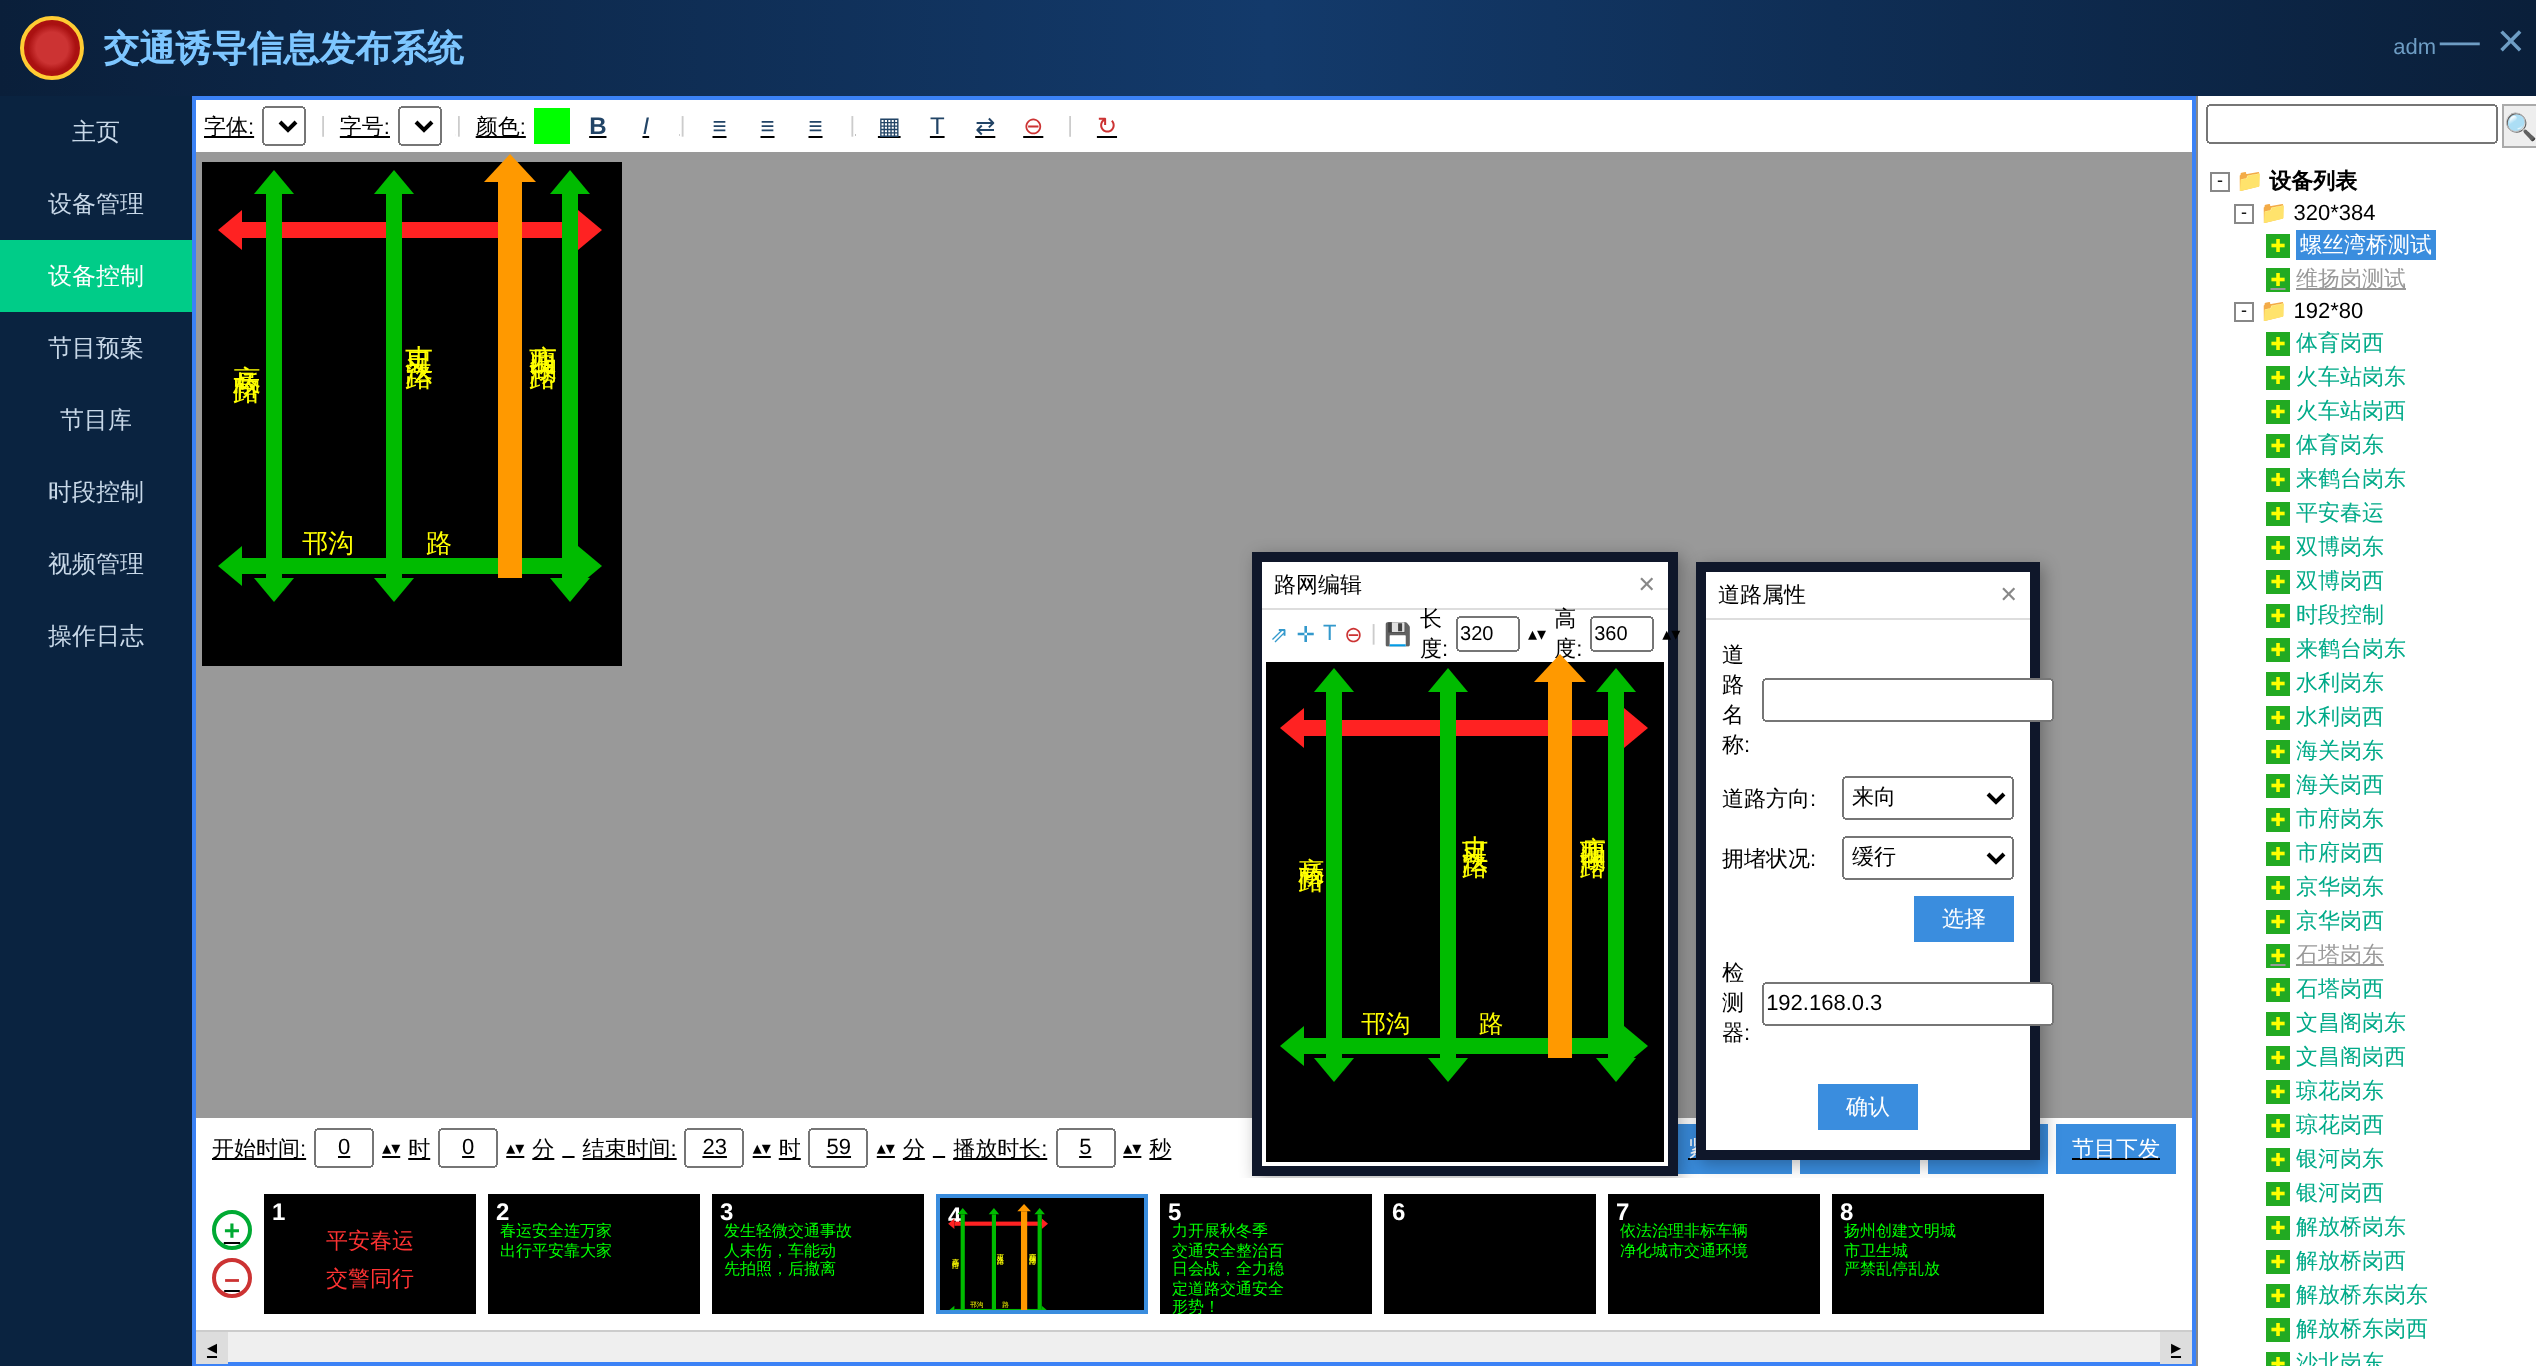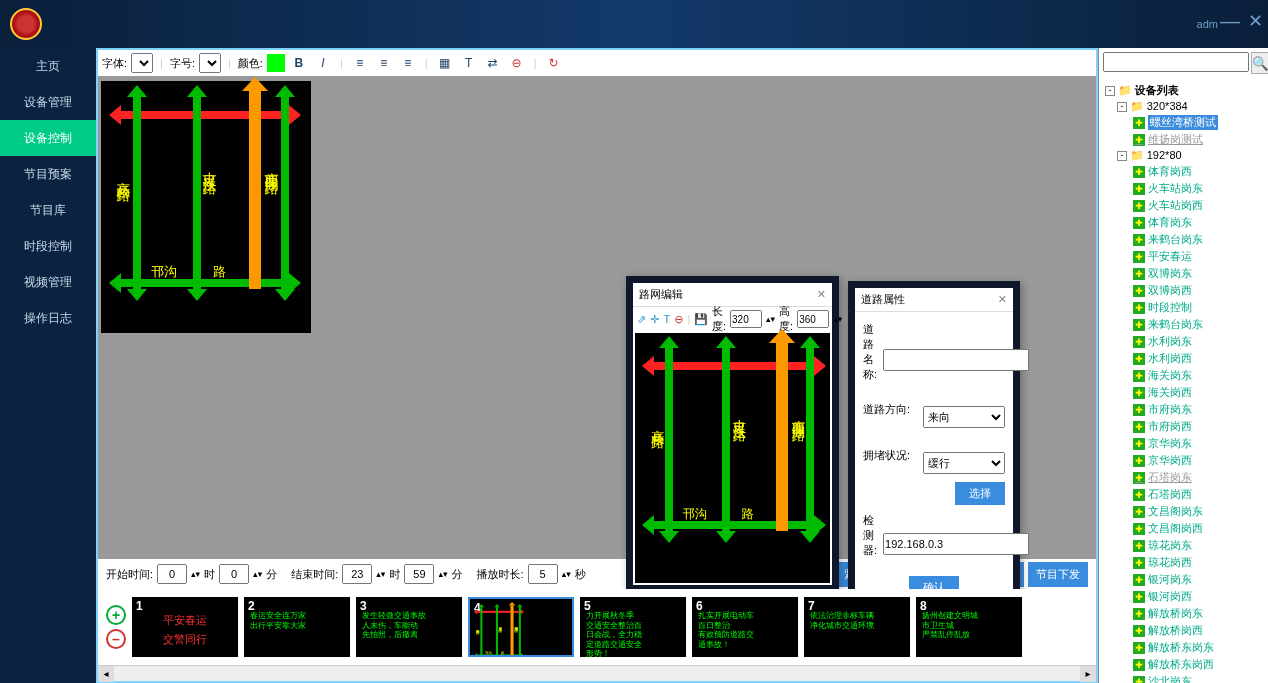--- a/index.html
+++ b/index.html
@@ -6,21 +6,21 @@
 body{background:#0b2a4a;overflow:hidden;font-size:12px;width:1268px;height:683px;}
 .header{height:48px;background:linear-gradient(90deg,#0a1f3a 0%,#133a6b 50%,#0a1f3a 100%);display:flex;align-items:center;padding:0 10px;position:relative;}
 .logo{width:32px;height:32px;border-radius:50%;background:radial-gradient(circle,#c33 40%,#a11 60%);border:2px solid #ffcc33;margin-right:10px;}
 .title{color:#7dc6ff;font-size:18px;font-weight:bold;}
 .header-right{position:absolute;right:50px;color:#6e9dc4;font-size:11px;}
 .header-icons{position:absolute;right:5px;top:10px;color:#6e9dc4;display:flex;gap:8px;font-size:16px;}
 .main{display:flex;height:635px;}
 .sidebar{width:96px;background:#0a2340;display:flex;flex-direction:column;}
 .sidebar-item{height:36px;display:flex;align-items:center;justify-content:center;color:#c8d8e8;font-size:12px;cursor:pointer;}
 .sidebar-item.active{background:#00cc88;color:#fff;}
-.content{flex:1;background:#7dd3fc;display:flex;flex-direction:column;padding:2px;}
+.content{flex:1;background:#3b82f6;display:flex;flex-direction:column;padding:2px;text-decoration:underline;}
 .toolbar{height:26px;background:#fff;display:flex;align-items:center;padding:0 4px;gap:4px;font-size:11px;}
 .toolbar select{font-size:11px;height:20px;}
 .toolbar .sep{color:#ccc;margin:0 3px;}
 .toolbar .tool-btn{width:20px;height:20px;display:flex;align-items:center;justify-content:center;cursor:pointer;font-size:12px;border:1px solid transparent;}
 .tool-btn.color{background:#0f0;width:18px;height:18px;}
 .tool-btn.bold{font-weight:bold;color:#246;}
 .tool-btn.italic{font-style:italic;color:#246;}
 .tool-btn.del{color:#c33;}
 .canvas{flex:1;position:relative;background:#999;}
 .preview{position:absolute;left:3px;top:5px;width:210px;height:252px;background:#000;}
@@ -44,32 +44,32 @@
 .tree-node{padding:1px 0 1px 4px;display:flex;align-items:center;gap:3px;cursor:pointer;white-space:nowrap;}
 .tree-node .exp{width:10px;height:10px;border:1px solid #888;display:inline-flex;align-items:center;justify-content:center;font-size:9px;line-height:1;}
 .tree-node .doticon{width:12px;height:12px;background:#2a2;display:inline-block;}
 .tree-node .doticon::after{content:"✚";color:#ff0;font-size:9px;display:block;text-align:center;line-height:12px;}
 .tree-node.lvl1{padding-left:16px;}
 .tree-node.lvl2{padding-left:32px;color:#0a8;}
 .tree-node.sel span.lbl{background:#3a8dde;color:#fff;padding:0 2px;}
 .tree-node.dim{color:#999;text-decoration:underline;}
 
 
-.dialog{position:absolute;background:#fff;border:7px solid #0f172a;box-shadow:2px 2px 8px rgba(0,0,0,.3);}
+.dialog{position:absolute;background:#fff;border:5px solid #0f172a;box-shadow:2px 2px 8px rgba(0,0,0,.3);}
 .dlg-title{height:24px;background:#fff;border-bottom:1px solid #ddd;display:flex;align-items:center;padding:0 6px;font-size:11px;}
 .dlg-title .close{margin-left:auto;cursor:pointer;color:#888;}
 .dlg1{left:528px;top:200px;width:213px;}
 .dlg1 .tb{height:24px;display:flex;align-items:center;gap:4px;padding:0 4px;font-size:11px;}
 .dlg1 .tb input{width:32px;height:18px;font-size:10px;}
 .dlg1 .map{height:250px;background:#000;margin:2px;}
 .dlg2{left:750px;top:205px;width:172px;}
 .dlg2 .body{padding:10px 8px;display:flex;flex-direction:column;gap:8px;font-size:11px;}
 .dlg2 .row{display:flex;align-items:center;gap:6px;}
 .dlg2 .row label{width:54px;}
-.dlg2 .row input,.dlg2 .row select{flex:1;height:22px;font-size:11px;margin-top:16px;}
+.dlg2 .row input,.dlg2 .row select{flex:1;height:22px;font-size:11px;}
 .dlg2 button{background:#3a8dde;color:#fff;border:none;padding:4px 14px;font-size:11px;cursor:pointer;}
 
 
 .roadmap{position:relative;width:100%;height:100%;}
 .arrow-h{position:absolute;height:8px;}
 .arrow-h::before,.arrow-h::after{content:"";position:absolute;top:-6px;width:0;height:0;border-top:10px solid transparent;border-bottom:10px solid transparent;}
 .arrow-h.red{background:#f22;}.arrow-h.red::before{left:-12px;border-right:12px solid #f22;}.arrow-h.red::after{right:-12px;border-left:12px solid #f22;}
 .arrow-h.grn{background:#0b0;}.arrow-h.grn::before{left:-12px;border-right:12px solid #0b0;}.arrow-h.grn::after{right:-12px;border-left:12px solid #0b0;}
 .arrow-v{position:absolute;width:8px;}
 .arrow-v::before,.arrow-v::after{content:"";position:absolute;left:-6px;width:0;height:0;border-left:10px solid transparent;border-right:10px solid transparent;}
@@ -79,20 +79,21 @@
 .htext{position:absolute;color:#ff0;font-size:13px;}
 .btext{position:absolute;color:#f33;font-size:20px;font-weight:bold;letter-spacing:2px;}
 .scroll-h{height:16px;background:#efefef;border-top:1px solid #ccc;display:flex;align-items:center;}
 .sc-arrow{width:16px;height:16px;background:#ddd;display:flex;align-items:center;justify-content:center;font-size:10px;cursor:pointer;}
 </style>
 </head>
 <body>
 
 <div class="header">
   <div class="logo"></div>
+  <div class="title">交通诱导信息发布系统</div>
   <div class="header-right">adm</div>
   <div class="header-icons">
     <span style="font-size:20px;">—</span>
     <span style="font-size:18px;">✕</span>
   </div>
 </div>
 
 <div class="main">
   <div class="sidebar" id="sidebar">
       <div class="sidebar-item">主页</div>
@@ -270,21 +271,20 @@
               <div class="htext" style="left:50px;top:182px;font-size:13px">邗沟</div>
               <div class="htext" style="left:112px;top:182px;font-size:13px">路</div>
             </div>
           </div>
           <div class="thumb">
             <div class="num">5</div>
             <div style="color:#0f0;font-size:8px;padding:12px 4px 2px 4px;line-height:1.2">力开展秋冬季<br>交通安全整治百<br>日会战，全力稳<br>定道路交通安全<br>形势！</div>
           </div>
           <div class="thumb">
             <div class="num">6</div>
-            <div style="color:#0f0;font-size:8px;padding:12px 4px 2px 4px;line-height:1.2">扎实开展电动车<br>百日整治<br>有效预防道路交<br>通事故！</div>
           </div>
           <div class="thumb">
             <div class="num">7</div>
             <div style="color:#0f0;font-size:8px;padding:12px 4px 2px 4px;line-height:1.2">依法治理非标车辆<br>净化城市交通环境</div>
           </div>
           <div class="thumb">
             <div class="num">8</div>
             <div style="color:#0f0;font-size:8px;padding:12px 4px 2px 4px;line-height:1.2">扬州创建文明城<br>市卫生城<br>严禁乱停乱放</div>
           </div>
         </div>

